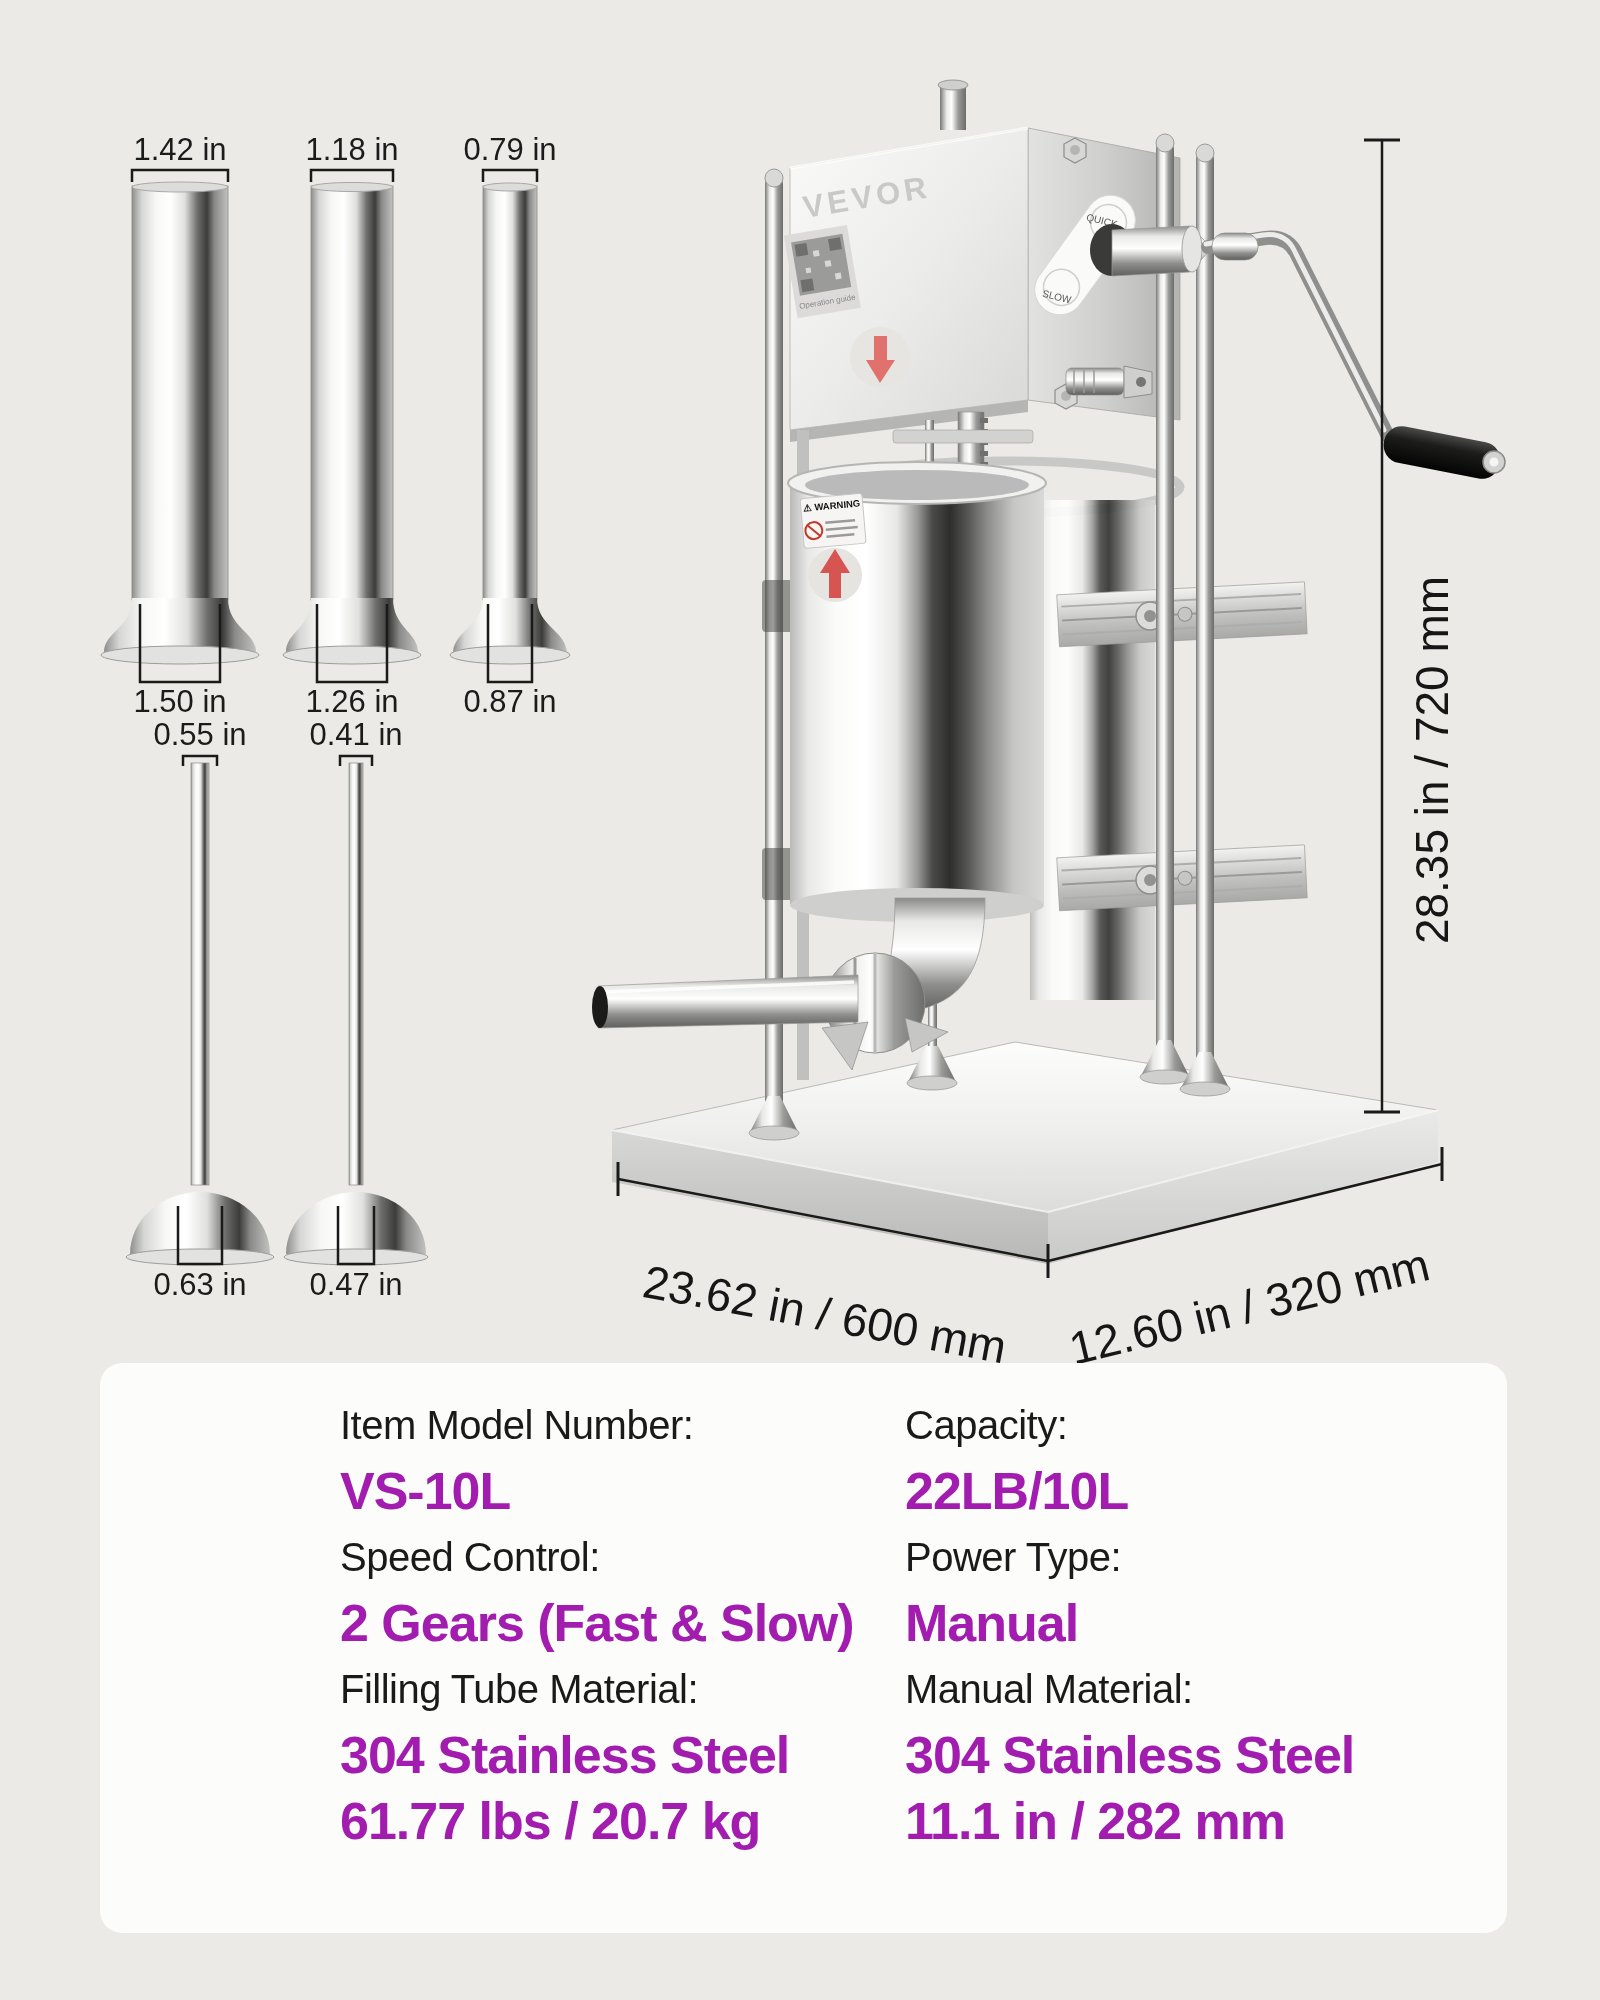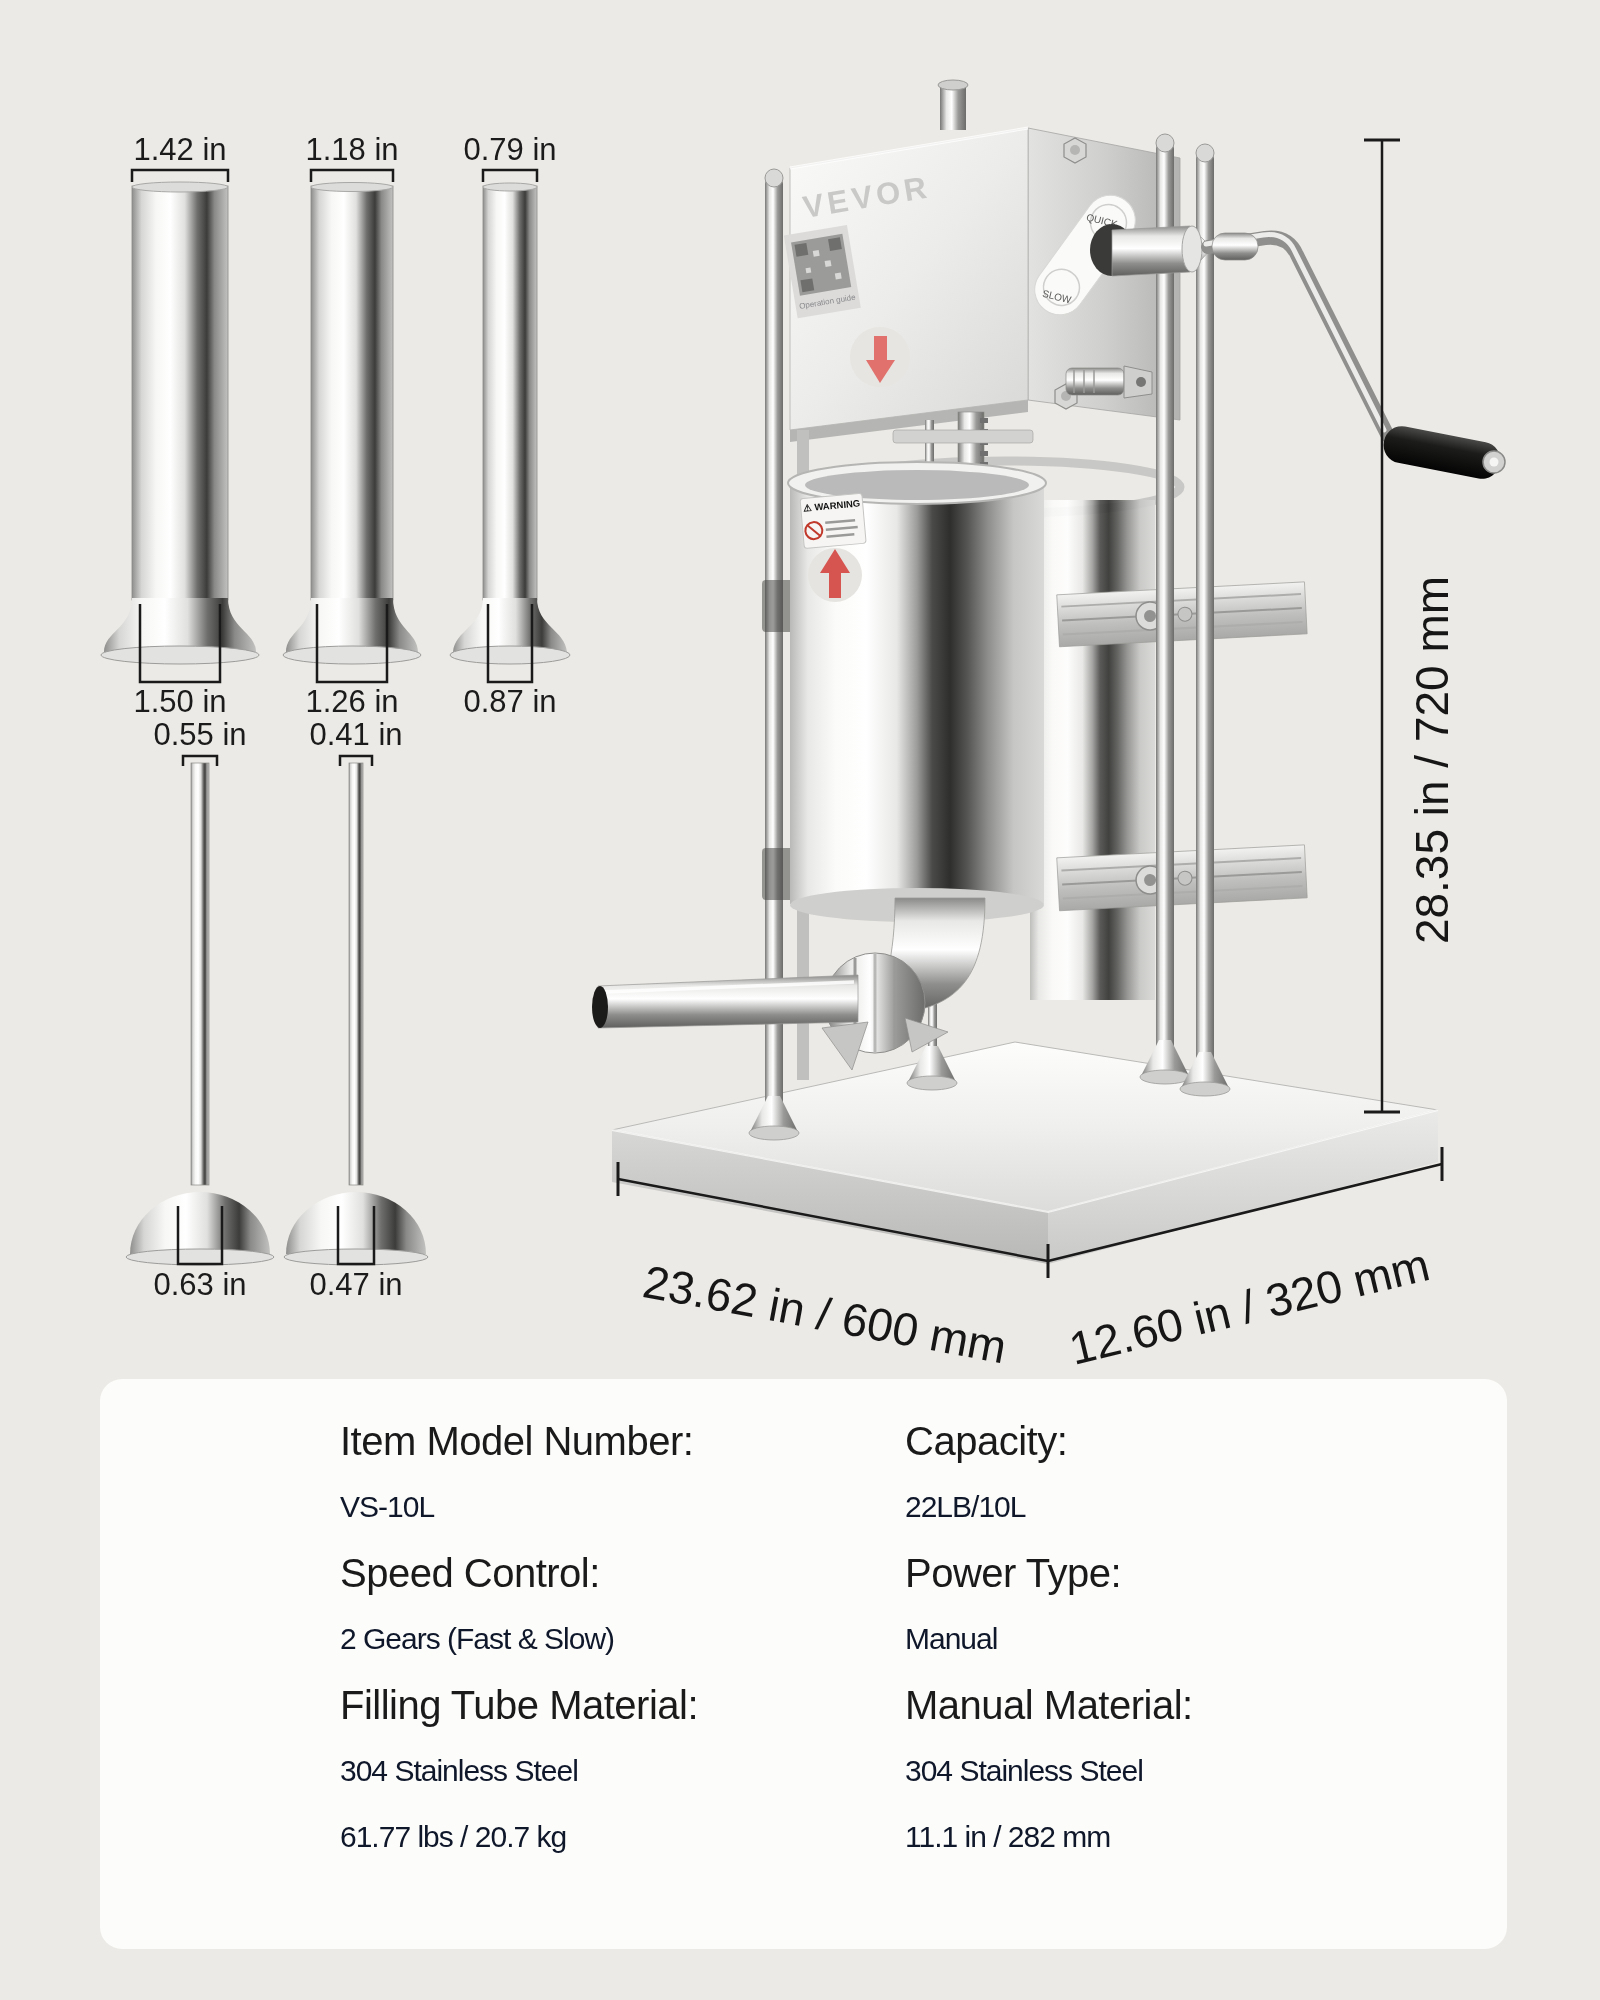--- a/index.html
+++ b/index.html
@@ -3,25 +3,25 @@
 <meta charset="utf-8">
 <style>
   html,body{margin:0;padding:0;background:#eceae6;}
   .canvas{position:relative;width:1600px;height:2000px;background:#eceae6;overflow:hidden;
           font-family:"Liberation Sans", sans-serif;}
   svg text{font-family:"Liberation Sans", sans-serif;}
   .tube-label{font-size:31px;font-weight:500;fill:#1b1b1b;}
   .dim-label{font-size:46px;font-weight:400;fill:#161616;letter-spacing:0px;}
   .spec-card{position:absolute;left:100px;top:1363px;width:1407px;height:570px;
              background:#fcfcfa;border-radius:22px;box-sizing:border-box;
-             padding:29px 0 0 240px;display:grid;grid-template-columns:565px auto;margin-top:16px;}
+             padding:29px 0 0 240px;display:grid;grid-template-columns:565px auto;}
   .spec-col{display:flex;flex-direction:column;}
   .spec-line{height:66px;display:flex;align-items:center;}
   .spec-label{font-size:40px;font-weight:400;color:#1a1a1a;letter-spacing:-0.5px;}
-  .spec-value{font-size:30px;font-weight:400;color:#0f172a;letter-spacing:-1px;}
+  .spec-value{font-size:52px;font-weight:700;color:#a21caf;letter-spacing:-1px;}
 </style>
 </head>
 <body>
 
 <div class="canvas">
 
 <svg width="1600" height="2000" viewBox="0 0 1600 2000">
   <defs>
     <linearGradient id="tubeV" x1="0" y1="0" x2="1" y2="0">
       <stop offset="0" stop-color="#8e8e8c"></stop>

